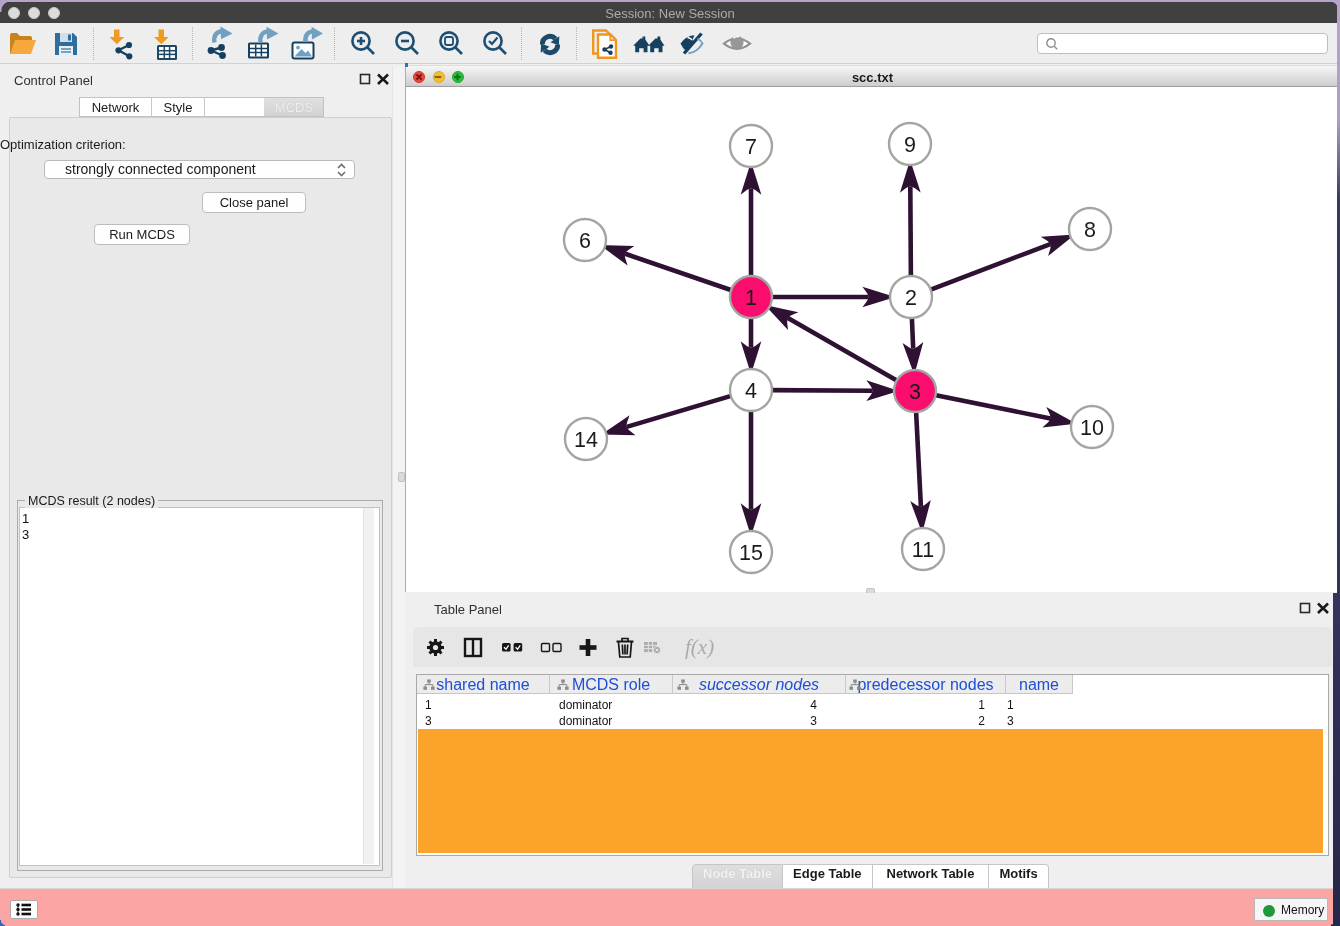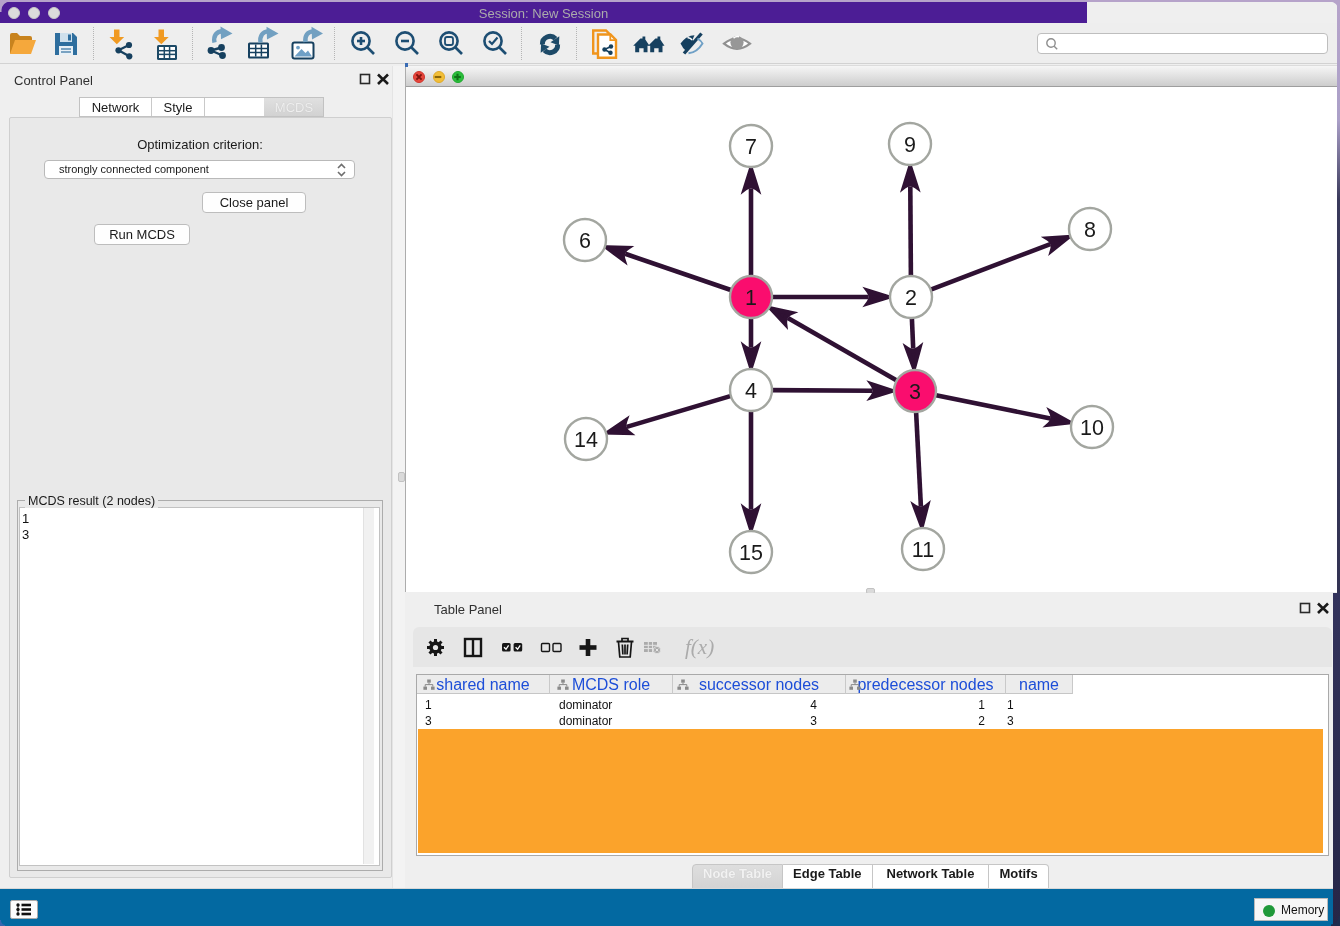--- a/index.html
+++ b/index.html
@@ -1,34 +1,34 @@
 <!DOCTYPE html>
 <html><head>
 <meta charset="utf-8">
 <style>
 * { margin:0; padding:0; box-sizing:border-box; }
 html,body { width:1340px; height:926px; overflow:hidden; }
 body { font-family:"Liberation Sans", sans-serif; background:#EFEFEF; position:relative; }
 .abs { position:absolute; }
 
-#titlebar { left:0; top:0; width:1087px; height:23px; background:#4c1d95; }
+#titlebar { left:0; top:0; width:1340px; height:23px; background:#404040; }
 #titlebar .dot { position:absolute; top:7px; width:12px; height:12px; border-radius:50%; background:#DCDCDC; border:1px solid #C8C8C8; }
 #title-text { width:100%; text-align:center; top:6px; font-size:13px; color:#ABABAB; }
 #toolbar { left:0; top:23px; width:1340px; height:41px; background:#EEEEEE; border-bottom:1px solid #D2D2D2; }
 .tsep { position:absolute; top:4px; height:33px; width:0; border-left:1px dotted #B5B5B5; }
 #searchbox { left:1037px; top:10px; width:291px; height:21px; background:#fff; border:1px solid #BEBEBE; border-radius:4px; }
 
 #cp-head { left:0; top:66px; width:392px; height:26px; }
 #cp-title { left:14px; top:7px; font-size:13px; color:#303030; }
 #cp-tabs { left:79px; top:97px; width:245px; height:20px; background:#fff; border:1px solid #C2C2C2; border-radius:0; overflow:hidden; display:flex; }
 #cp-tabs .tab { flex:none; font-size:13px; color:#1A1A1A; text-align:center; line-height:19px; border-right:1px solid #C9C9C9; }
 #cp-tabs .tab:last-child { border-right:none; color:#EFEFEF; text-shadow:0 0 1px #BDBDBD; background:linear-gradient(#E0E0E0,#D2D2D2); }
 #cp-box { left:9px; top:117px; width:383px; height:761px; background:#E9E9E9; border:1px solid #CFCFCF; border-radius:2px; }
-#opt-label { left:0; top:137px; width:400px; text-align:center; font-size:13px; color:#1A1A1A; }
-#opt-select { left:44px; top:160px; width:311px; height:19px; background:#fff; border:1px solid #B9B9B9; border-radius:4px; font-size:11px; color:#1A1A1A; padding-left:14px; line-height:17px; }
+#opt-label { left:0; top:137px; width:400px; font-size:13px; color:#1A1A1A; }
+#opt-select { left:44px; top:160px; width:311px; height:19px; background:#fff; border:1px solid #B9B9B9; border-radius:4px; font-size:14px; color:#1A1A1A; padding-left:20px; line-height:17px; }
 .btn { position:absolute; top:192px; height:21px; background:#FEFEFE; border:1px solid #BDBDBD; border-radius:4px; font-size:13px; color:#1A1A1A; text-align:center; line-height:19px; }
 #fieldset { left:17px; top:500px; width:366px; height:371px; border:1px solid #ACACAC; }
 #fs-inner { left:19px; top:507px; width:361px; height:359px; background:#fff; border:1px solid #C2C2C2; }
 #fs-legend { left:25px; top:494px; background:#E9E9E9; padding:0 3px; font-size:12.5px; color:#1A1A1A; }
 #fs-text { left:22px; top:511px; font-size:13px; color:#111; line-height:16px; }
 #fs-scroll { left:363px; top:508px; width:11px; height:356px; background:#F1F1F1; border-left:1px solid #E2E2E2; }
 
 #vsplit { left:392px; top:66px; width:13px; height:822px; background:#F3F3F3; border-left:1px solid #E4E4E4; }
 #vhandle { left:398px; top:472px; width:7px; height:10px; background:#DADADA; border:1px solid #C2C2C2; border-radius:2px; }
 #hhandle { left:866px; top:588px; width:9px; height:6px; background:#DADADA; border:1px solid #C2C2C2; border-radius:2px; }
@@ -46,21 +46,21 @@
 #tp-header { left:0; top:0; width:656px; height:19px; background:#ECECEC; border-bottom:1px solid #C6C6C6; font-size:16px; color:#1d4ed8; }
 .hcell { position:absolute; top:0; height:19px; border-right:1px solid #C9C9C9; text-align:center; line-height:19px; }
 .hicon { position:absolute; top:4px; width:12px; height:12px; }
 #orange { left:1px; top:54px; width:905px; height:124px; background:#FBA32B; }
 .rowtext { position:absolute; font-size:12px; color:#111; }
 #tp-tabs { left:287px; top:271px; height:29px; display:flex; font-size:13px; font-weight:bold; }
 #tp-tabs .ttab { border:1px solid #C6C6C6; border-left:none; background:#fff; color:#1A1A1A; line-height:18px; padding:0 10px; }
 #tp-tabs .ttab.sel { background:linear-gradient(#DEDEDE,#D2D2D2); color:#F2F2F2; text-shadow:0 0 1px #BFBFBF; border-left:1px solid #C6C6C6; border-radius:4px 0 0 4px; }
 #tp-tabs .ttab:last-child { border-radius:0 4px 4px 0; }
 
-#statusbar { left:0; top:888px; width:1340px; height:38px; background:#0369a1; border-top:1px solid #D8D8D8; }
+#statusbar { left:0; top:888px; width:1340px; height:38px; background:#fca5a5; border-top:1px solid #D8D8D8; }
 #list-btn { left:10px; top:11px; width:28px; height:19px; background:#FDFDFD; border:1px solid #ABABAB; border-radius:2px; }
 #mem-btn { left:1254px; top:9px; width:74px; height:23px; background:#F6F6F6; border:1px solid #B9B9B9; font-size:12px; color:#111; }
 #mem-dot { left:8px; top:5.5px; width:12px; height:12px; border-radius:50%; background:#1F9939; }
 
 #edge-top { left:0; top:0; width:1340px; height:2px; background:#B6A3CA; }
 #edge-right { left:1337px; top:0; width:3px; height:926px; background:linear-gradient(#B6A3CA 0px, #ABA0C8 120px, #39395B 200px, #2E2E4D 900px); }
 </style>
 </head>
 <body>
 
@@ -259,20 +259,21 @@
   <div class="abs" id="net-titlebar">
     <div class="tl" style="left:7px; background:#E8463C; border:1px solid #CE362E;"></div>
     <div class="tl" style="left:26.5px; background:#F2BE37; border:1px solid #DFA92A;"></div>
     <div class="tl" style="left:46px; background:#2BBE3C; border:1px solid #1FA82F;"></div>
     <svg class="abs" style="left:7px;top:5px;" width="52" height="12" viewBox="0 0 52 12">
       <path d="M3.4 3.4 L8.6 8.6 M8.6 3.4 L3.4 8.6" stroke="#7E130D" stroke-width="1.9"></path>
       <line x1="21.7" y1="6" x2="28.3" y2="6" stroke="#8A6508" stroke-width="2.1"></line>
       <line x1="41.2" y1="6" x2="47.8" y2="6" stroke="#0F7217" stroke-width="2.1"></line>
         <line x1="44.5" y1="2.7" x2="44.5" y2="9.3" stroke="#0F7217" stroke-width="2.1"></line>
     </svg>
+    <div class="abs" id="net-title">scc.txt</div>
   </div>
   <div class="abs" id="net-canvas">
     <svg width="933" height="505" viewBox="405 87 933 505" id="graph">
       <g stroke="#2F1133" stroke-width="4.6" fill="#2F1133">
         <line x1="750.0" y1="278.0" x2="750.0" y2="188.5"></line>
         <path d="M750.0 169.5 L756.0 188.5 Q750.0 184.0 744.0 188.5 Z"></path>
         <line x1="732.0" y1="290.8" x2="624.2" y2="253.8"></line>
         <path d="M606.2 247.6 L626.1 248.1 Q619.9 252.3 622.2 259.5 Z"></path>
         <line x1="769.0" y1="297.0" x2="867.5" y2="297.0"></line>
         <path d="M886.5 297.0 L867.5 303.0 Q872.0 297.0 867.5 291.0 Z"></path>
@@ -394,21 +395,21 @@
         <path d="M242.6 21.6 L245.4 24.4 M245.4 21.6 L242.6 24.4" stroke="#E6E6E6" stroke-width="1"></path>
       </g>
 
       <text x="272" y="27" font-size="21" fill="#ABABAB" font-family="'Liberation Serif',serif" font-style="italic">f(x)</text>
     </svg>
   </div>
   <div class="abs" id="tp-table">
     <div class="abs" id="tp-header">
       <div class="hcell" style="left:0; width:133px;">shared name</div>
       <div class="hcell" style="left:133px; width:123px;">MCDS role</div>
-      <div class="hcell" style="left:256px; width:173px;">successor nodes</div>
+      <div class="hcell" style="left:256px; width:173px;font-style:italic;">successor nodes</div>
       <div class="hcell" style="left:429px; width:160px;">predecessor nodes</div>
       <div class="hcell" style="left:589px; width:67px;">name</div>
       <svg class="hicon" style="left:6px;" viewBox="0 0 12 12">
           <g fill="#8A8A8A">
             <rect x="4.2" y="0.5" width="3.6" height="3.2"></rect>
             <rect x="0.4" y="7.6" width="3.6" height="3.2"></rect>
             <rect x="8" y="7.6" width="3.6" height="3.2"></rect>
           </g>
           <path d="M6 3.7 L6 5.6 M2.2 7.6 L2.2 5.6 L9.8 5.6 L9.8 7.6" stroke="#8A8A8A" stroke-width="1" fill="none"></path>
         </svg>

